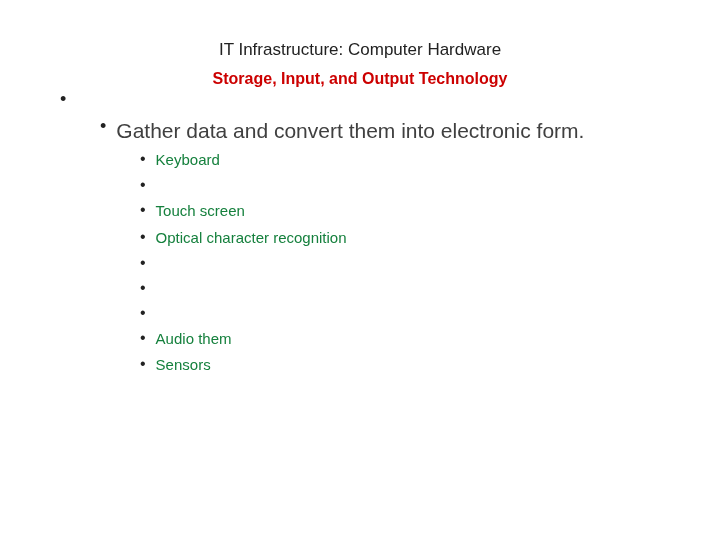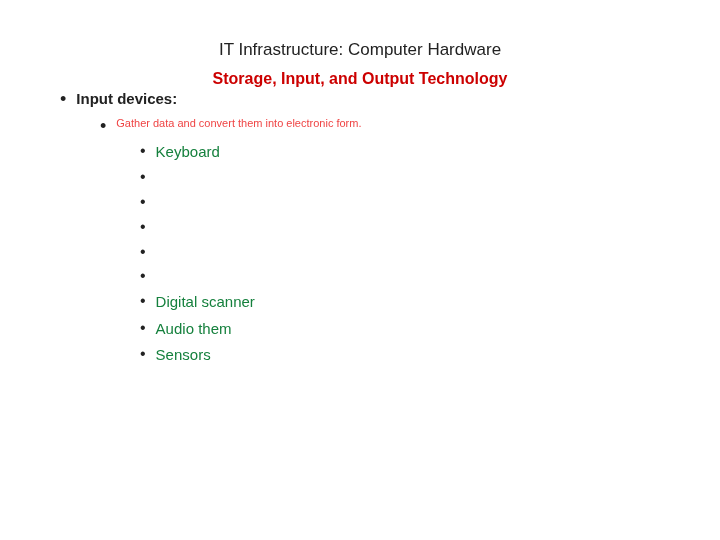--- a/index.html
+++ b/index.html
@@ -93,67 +93,67 @@
       font-size: 16px;
     }
 
     .level3-label {
       font-size: 15px;
       line-height: 1.5;
       color: #15803d;
     }
 
     .level2-label {
-      font-size: 11px;
+      font-size: 21px;
       line-height: 1.5;
-      color: #ef4444;
+      color: #404040;
     }
   </style>
 </head>
 <body>
 
 <div class="page">
   <div class="title">IT Infrastructure: Computer Hardware</div>
   <div class="subtitle">Storage, Input, and Output Technology</div>
 
   <div class="top-level">
 
     <div class="top-bullet-row">
       <span class="bullet-dot">•</span>
-      <span class="level1-label">Input devices:</span>
     </div>
 
     <div class="level2-row">
       <span class="bullet-dot">•</span>
       <span class="level2-label">Gather data and convert them into electronic form.</span>
     </div>
 
     <div class="level3-list">
       <div class="level3-row">
         <span class="bullet-dot">•</span>
         <span class="level3-label">Keyboard</span>
       </div>
       <div class="level3-row">
         <span class="bullet-dot">•</span>
       </div>
       <div class="level3-row">
         <span class="bullet-dot">•</span>
+        <span class="level3-label">Touch screen</span>
+      </div>
+      <div class="level3-row">
+        <span class="bullet-dot">•</span>
+        <span class="level3-label">Optical character recognition</span>
       </div>
       <div class="level3-row">
         <span class="bullet-dot">•</span>
       </div>
       <div class="level3-row">
         <span class="bullet-dot">•</span>
       </div>
       <div class="level3-row">
         <span class="bullet-dot">•</span>
-      </div>
-      <div class="level3-row">
-        <span class="bullet-dot">•</span>
-        <span class="level3-label">Digital scanner</span>
       </div>
       <div class="level3-row">
         <span class="bullet-dot">•</span>
         <span class="level3-label">Audio them</span>
       </div>
       <div class="level3-row">
         <span class="bullet-dot">•</span>
         <span class="level3-label">Sensors</span>
       </div>
     </div>

